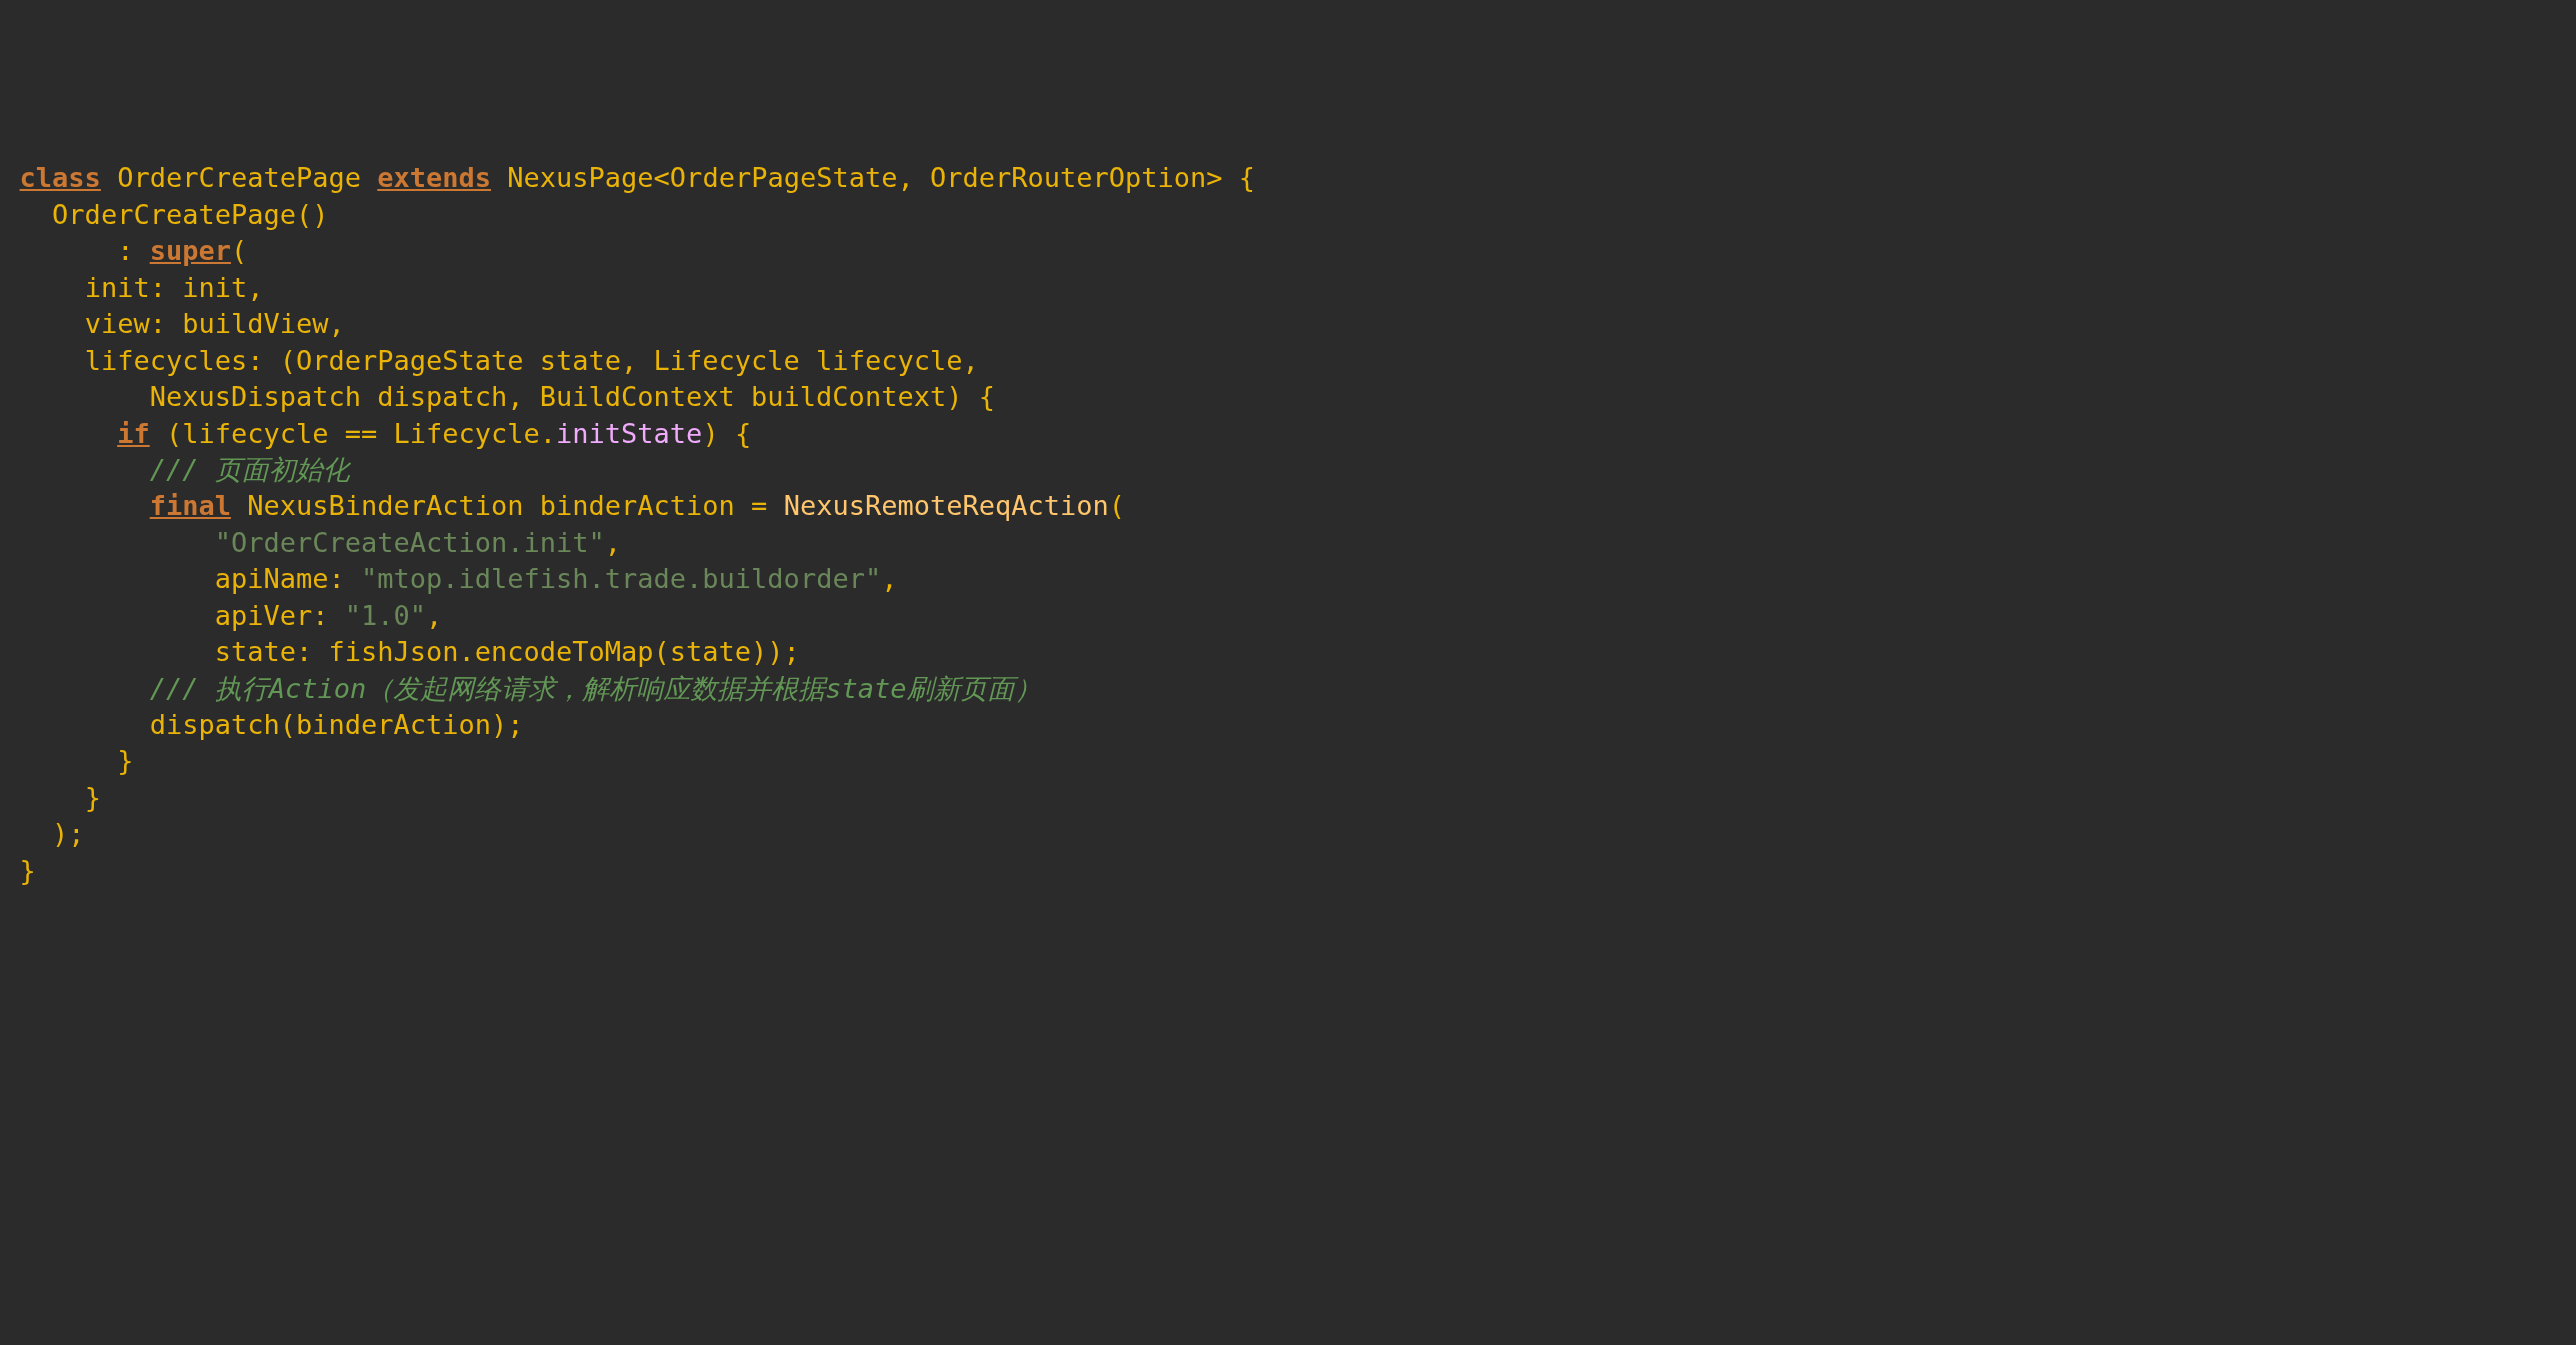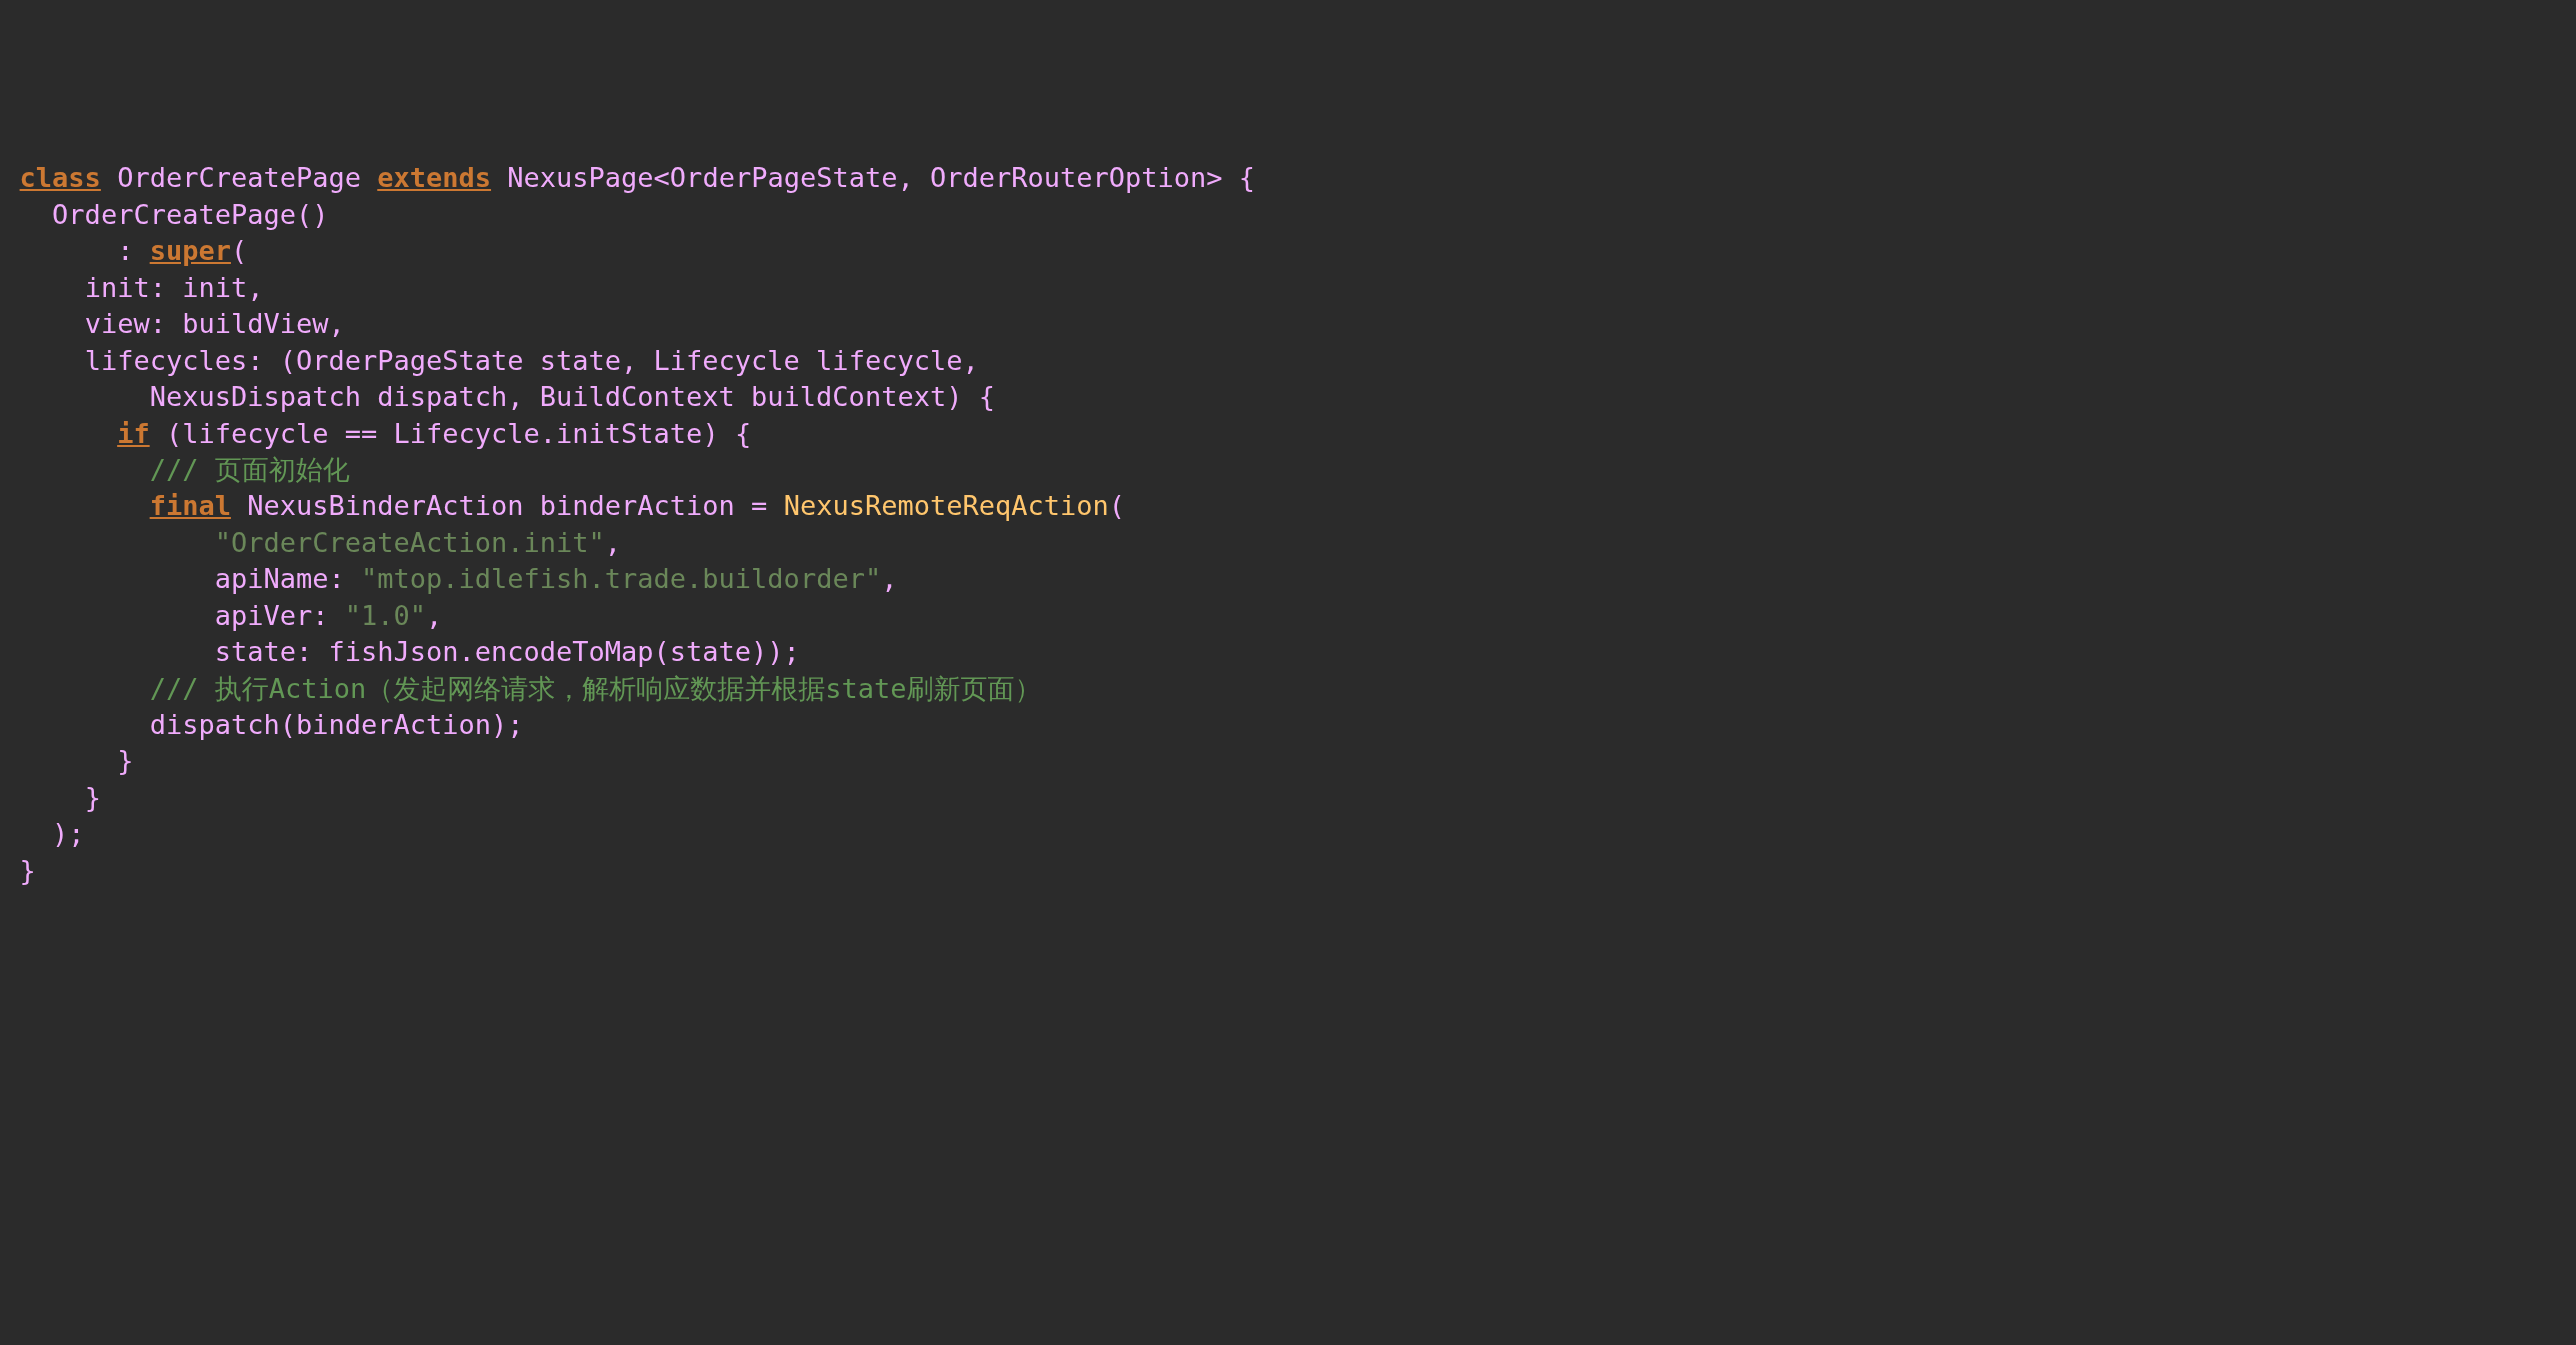--- a/index.html
+++ b/index.html
@@ -23,27 +23,28 @@
     .line {
       display: block;
       min-height: 1.35em;
     }
     .keyword {
       color: #cc7832;
       font-weight: bold;
       text-decoration: underline;
     }
     .identifier {
-      color: #f0abfc;
+      color: #eab308;
     }
     .string {
       color: #6a8759;
     }
     .comment {
       color: #629755;
+      font-style: italic;
     }
     .method-call {
       color: #ffc66d;
     }
     .property {
       color: #f0abfc;
     }
   </style>
 </head>
 <body>

